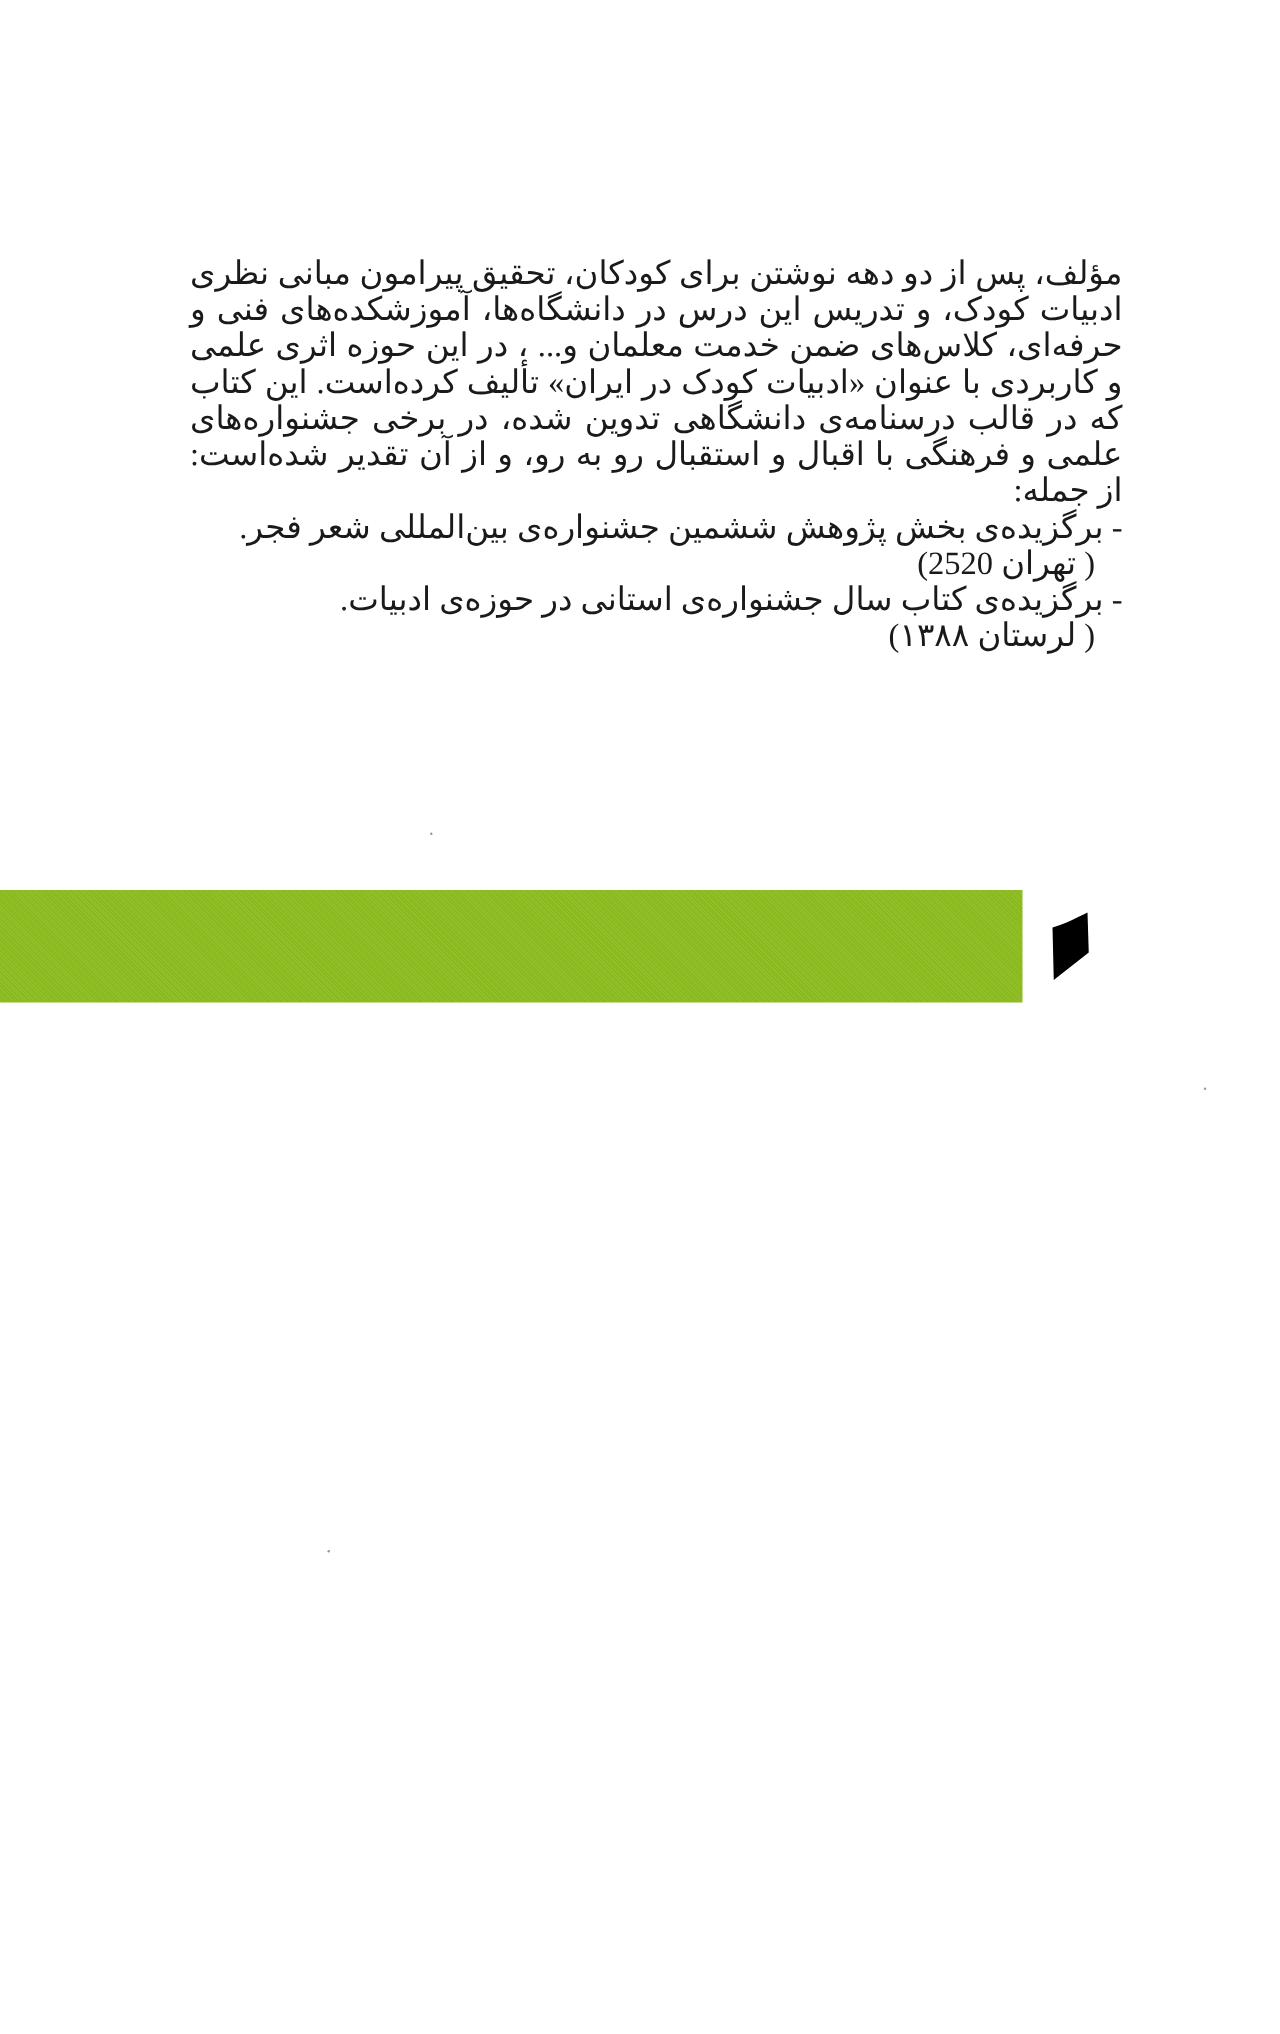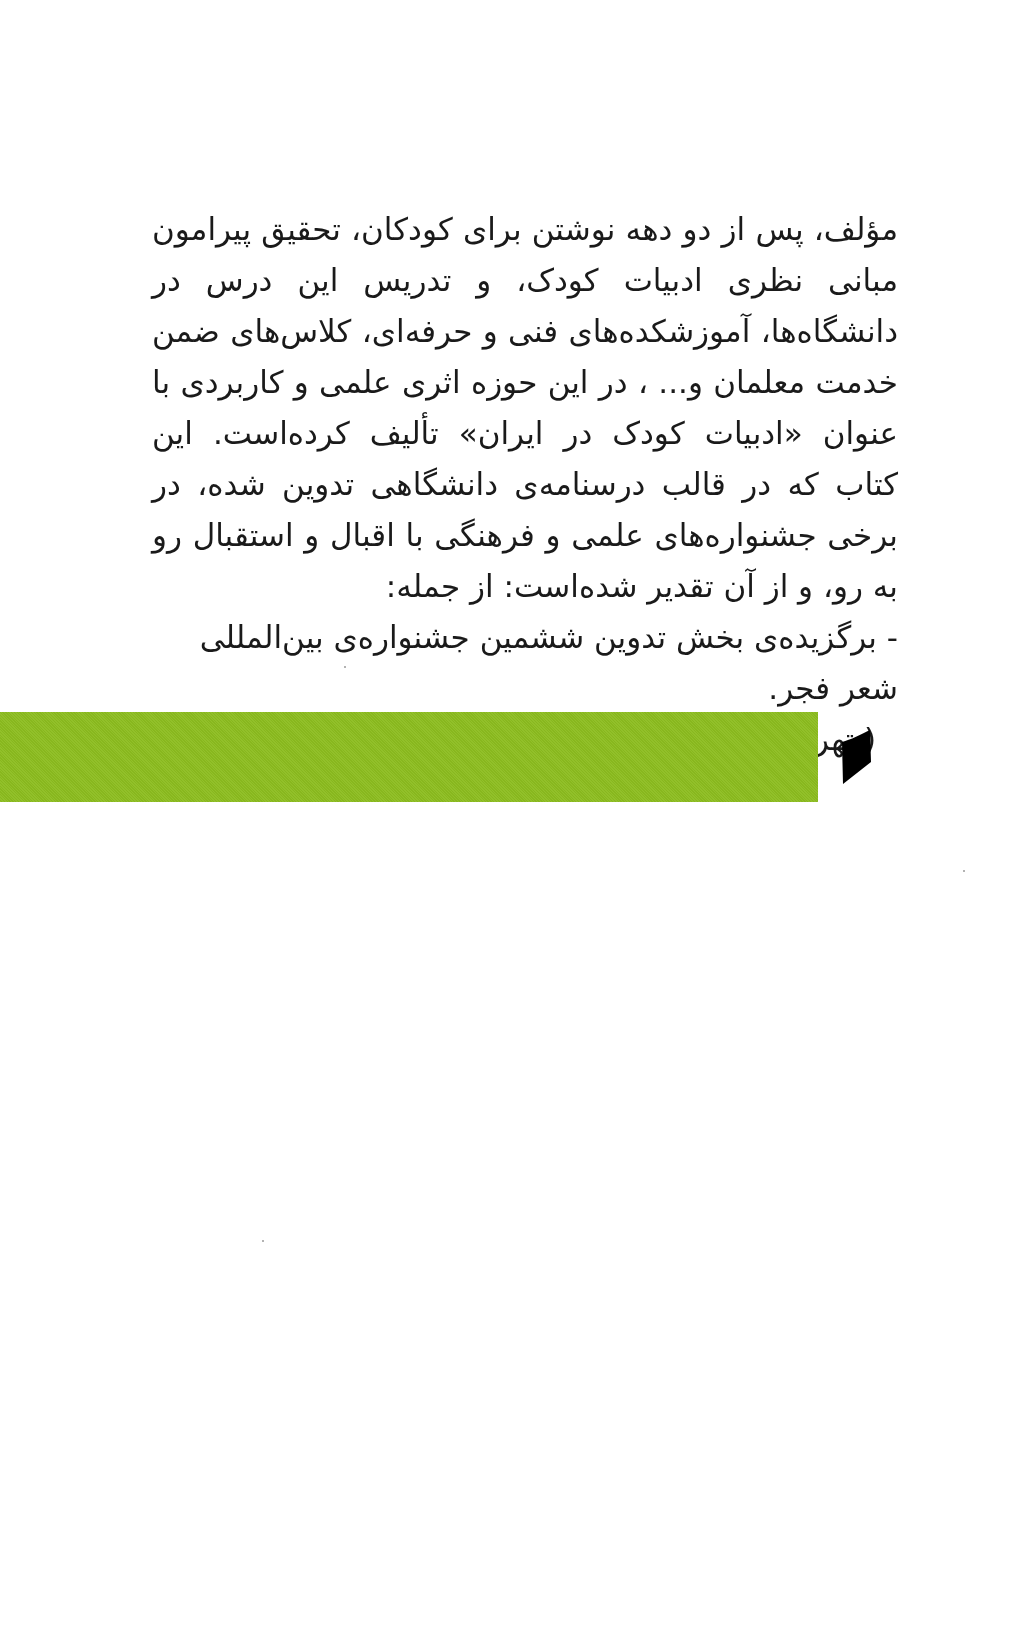--- a/index.html
+++ b/index.html
@@ -16,23 +16,24 @@
       color: #1a1a1a;
     }
     .text-block {
       position: absolute;
       left: 152px;
       top: 204px;
       width: 746px;
       direction: rtl;
       text-align: justify;
       text-align-last: right;
-      font-size: 31px;
-      line-height: 51px;
+      font-size: 26px;
+      line-height: 29px;
       letter-spacing: -0.2px;
+      font-family: Liberation Serif, serif;
     }
     .text-block p {
       margin: 0;
     }
     .bullet-item {
       margin: 0;
       display: block;
     }
     .bullet-line {
       display: block;
@@ -72,22 +73,26 @@
       background: #9a9a9a;
       border-radius: 50%;
     }
   </style>
 </head>
 <body>
 
 <div class="text-block">
   <p>مؤلف، پس از دو دهه نوشتن برای کودکان، تحقیق پیرامون مبانی نظری ادبیات کودک، و تدریس این درس در دانشگاه‌ها، آموزشکده‌های فنی و حرفه‌ای، کلاس‌های ضمن خدمت معلمان و... ، در این حوزه اثری علمی و کاربردی با عنوان «ادبیات کودک در ایران» تألیف کرده‌است. این کتاب که در قالب درسنامه‌ی دانشگاهی تدوین شده، در برخی جشنواره‌های علمی و فرهنگی با اقبال و استقبال رو به رو، و از آن تقدیر شده‌است: از جمله:</p>
   <div class="bullet-item">
-    <span class="bullet-line">- برگزیده‌ی بخش تدوین ششمین جشنواره‌ی بین‌المللی شعر فجر.</span>
+    <span class="bullet-line">- برگزیده‌ی بخش پژوهش ششمین جشنواره‌ی بین‌المللی شعر فجر.</span>
     <span class="bullet-note">( تهران 2520)</span>
+  </div>
+  <div class="bullet-item">
+    <span class="bullet-line">- برگزیده‌ی کتاب سال جشنواره‌ی استانی در حوزه‌ی ادبیات.</span>
+    <span class="bullet-note">( لرستان ۱۳۸۸)</span>
   </div>
 </div>
 
 <div class="green-band"></div>
 
 <div class="publisher-logo">
   <svg width="34" height="58" viewBox="0 0 34 58" xmlns="http://www.w3.org/2000/svg">
     <path d="M2 14 C10 12 22 6 30 2 L31 34 L3 56 Z" fill="#000000"></path>
   </svg>
 </div>

